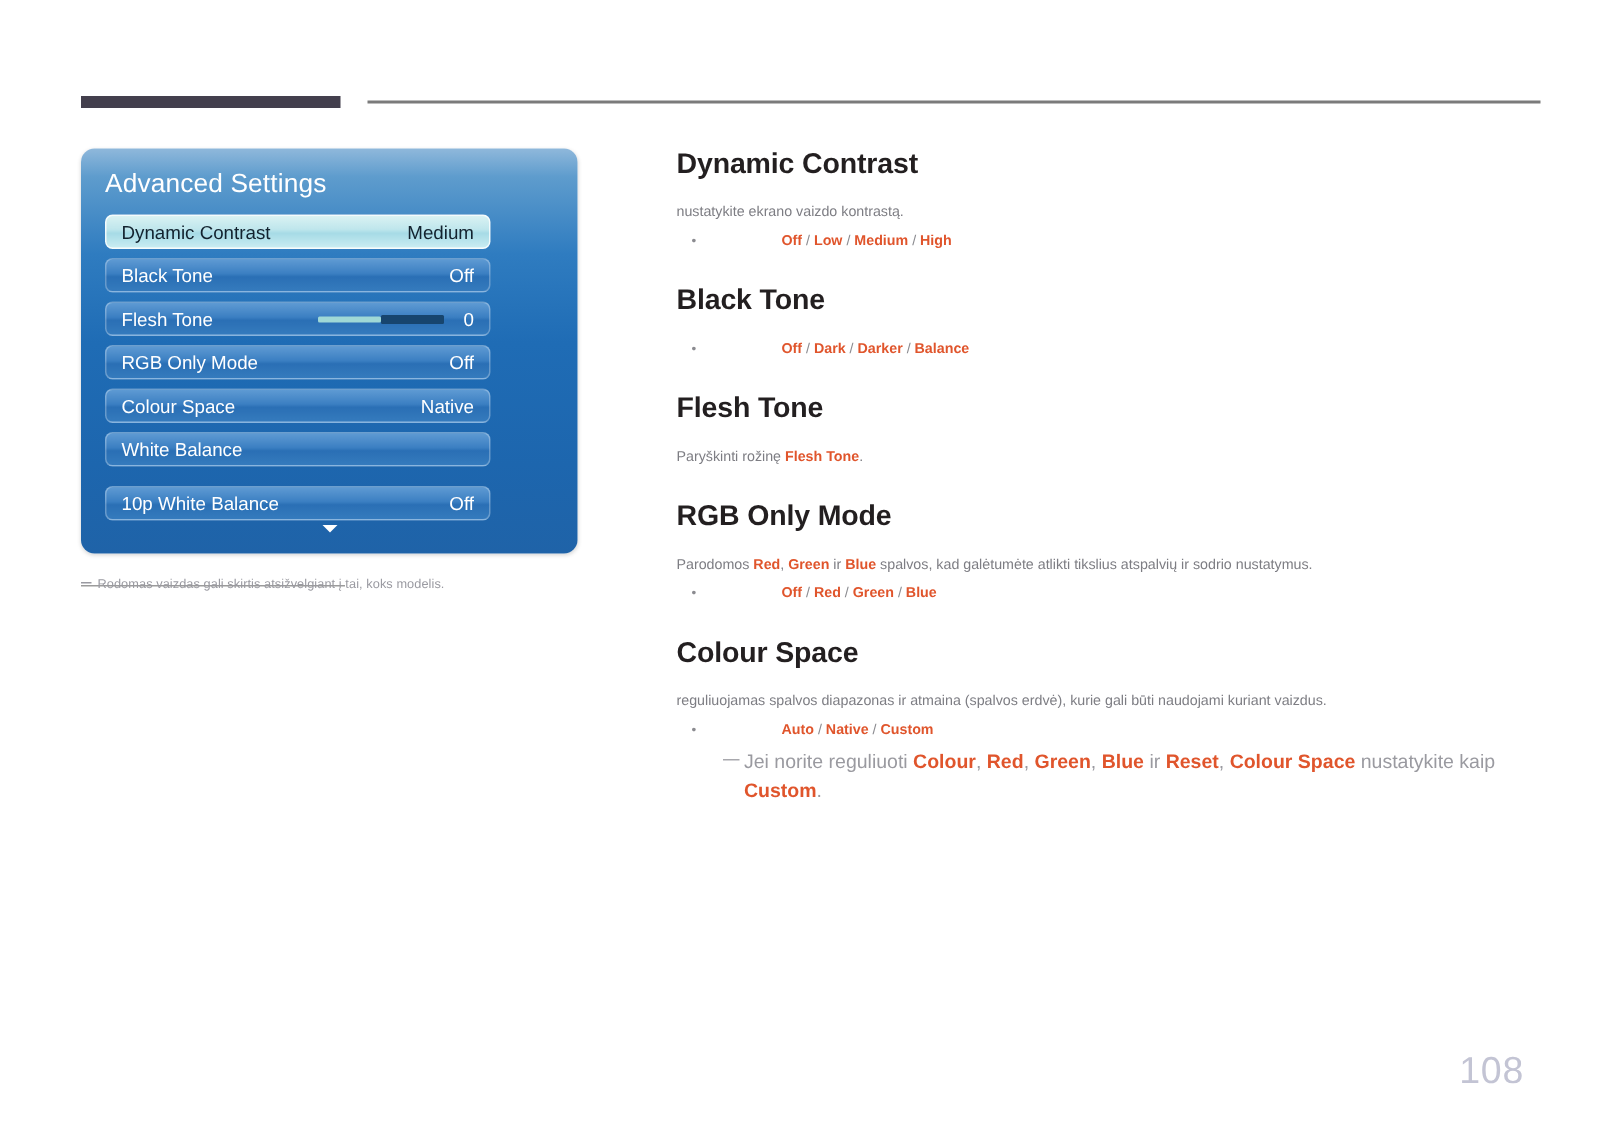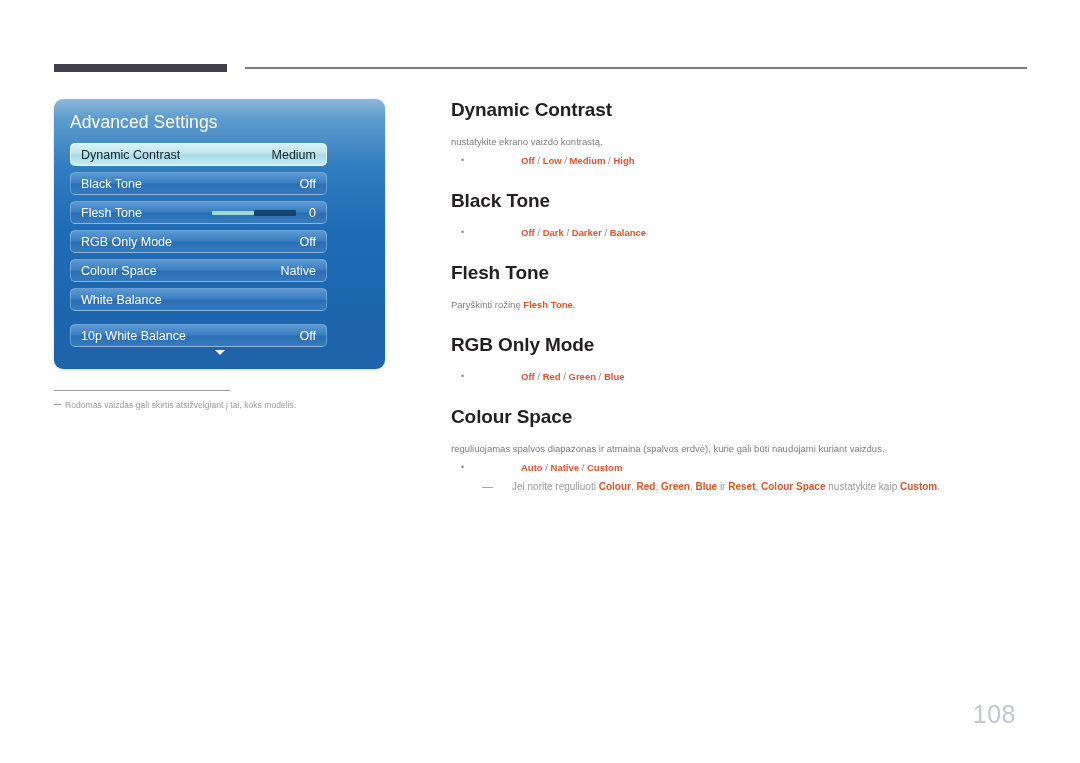--- a/index.html
+++ b/index.html
@@ -138,21 +138,21 @@
     position: absolute;
     left: 54px;
     top: 390px;
     width: 176px;
     height: 1px;
     background: #9b9b9b;
   }
   #note-line {
     position: absolute;
     left: 54px;
-    top: 400px;
+    top: 384px;
     width: 300px;
     font-size: 8.5px;
     color: #9a9aa1;
     letter-spacing: 0.05px;
     white-space: nowrap;
   }
   #note-dash {
     display: inline-block;
     width: 7px;
     border-top: 1px solid #9a9aa1;
@@ -220,24 +220,23 @@
     margin-left: 31px;
     margin-top: 5px;
   }
   .subnote-dash {
     flex: 0 0 11px;
     border-top: 1.2px solid #a8a8ad;
     margin-top: 7px;
     margin-right: 3px;
   }
   .subnote-text {
-    font-size: 10px;
+    font-size: 13px;
     color: #9a9aa0;
     line-height: 1.45;
-    margin-left: 16px;
   }
   .subnote-text b {
     color: #e0552c;
     font-weight: bold;
   }
 
   
   #page-number {
     position: absolute;
     right: 64px;
@@ -311,20 +310,21 @@
         <span class="bullet">•</span>
         <span class="opt-text"><span>Off</span><span class="sep"> / </span><span>Dark</span><span class="sep"> / </span><span>Darker</span><span class="sep"> / </span><span>Balance</span></span>
       </div>
     </div>
     <div class="section">
       <h2>Flesh Tone</h2>
       <p class="desc"><span>Paryškinti rožinę </span><b>Flesh Tone</b><span>.</span></p>
     </div>
     <div class="section">
       <h2>RGB Only Mode</h2>
+      <p class="desc"><span>Parodomos </span><b>Red</b><span>, </span><b>Green</b><span> ir </span><b>Blue</b><span> spalvos, kad galėtumėte atlikti tikslius atspalvių ir sodrio nustatymus.</span></p>
       <div class="opt-row">
         <span class="bullet">•</span>
         <span class="opt-text"><span>Off</span><span class="sep"> / </span><span>Red</span><span class="sep"> / </span><span>Green</span><span class="sep"> / </span><span>Blue</span></span>
       </div>
     </div>
     <div class="section">
       <h2>Colour Space</h2>
       <p class="desc">reguliuojamas spalvos diapazonas ir atmaina (spalvos erdvė), kurie gali būti naudojami kuriant vaizdus.</p>
       <div class="opt-row">
         <span class="bullet">•</span>

